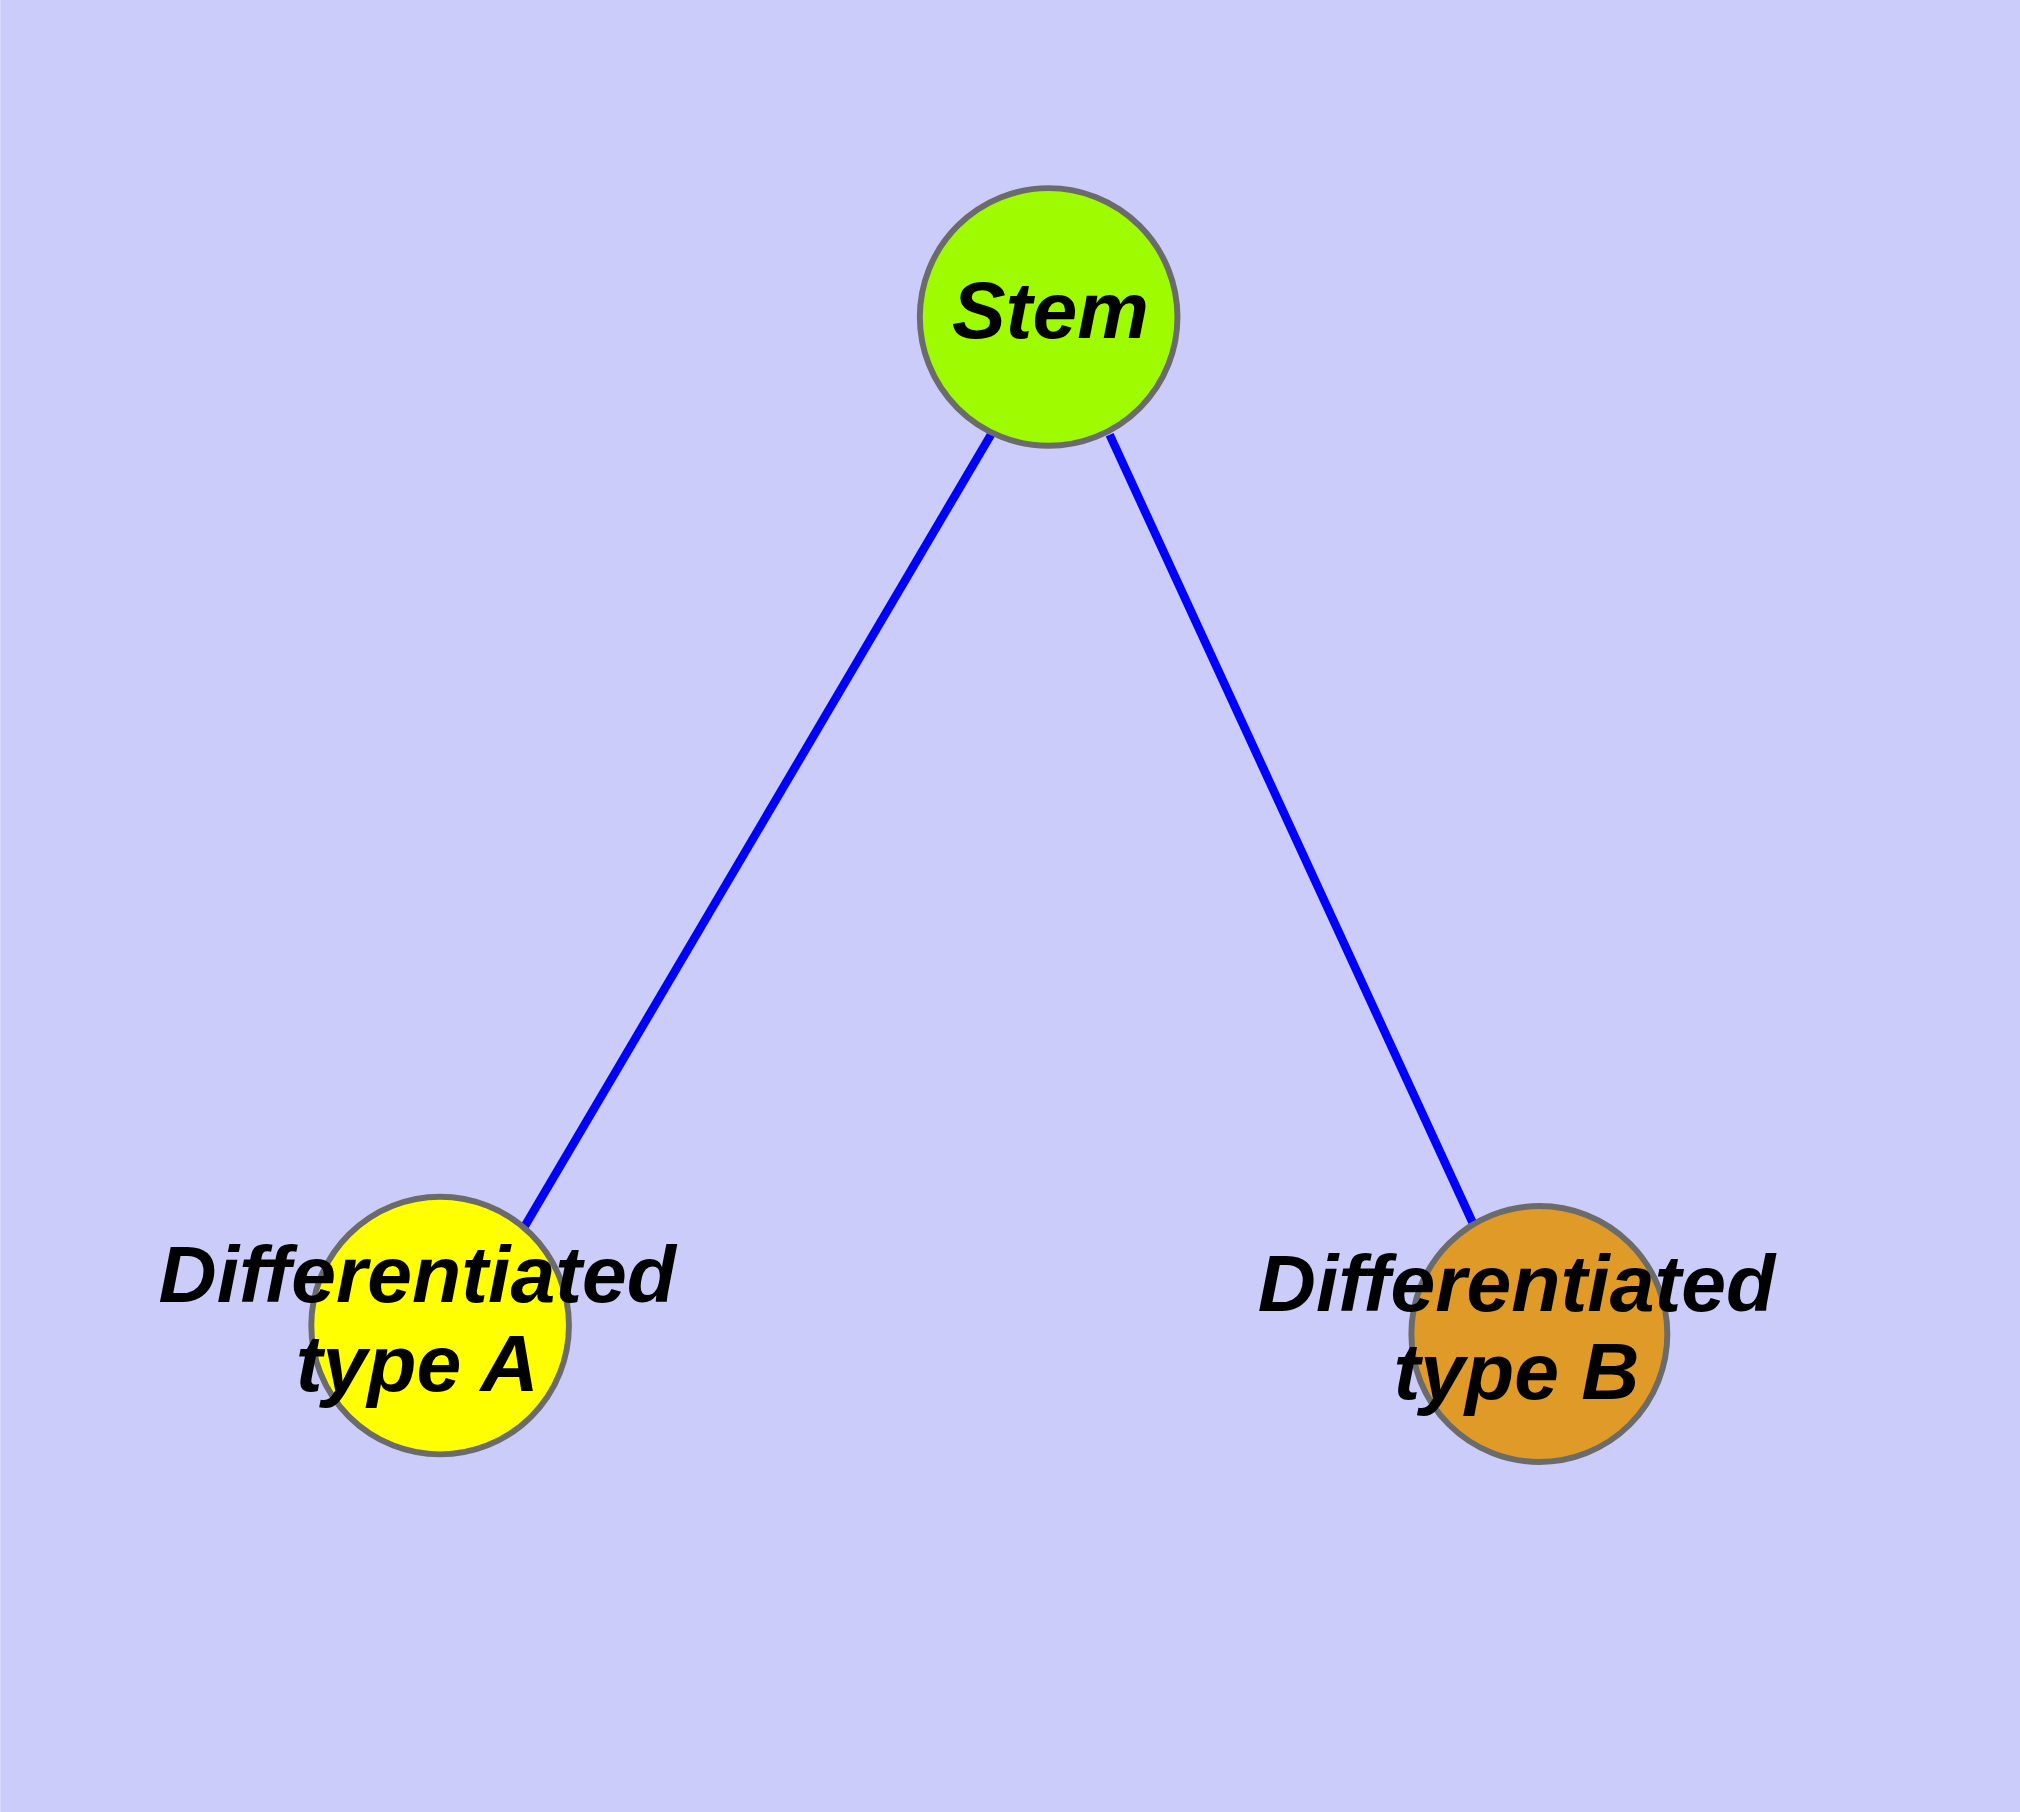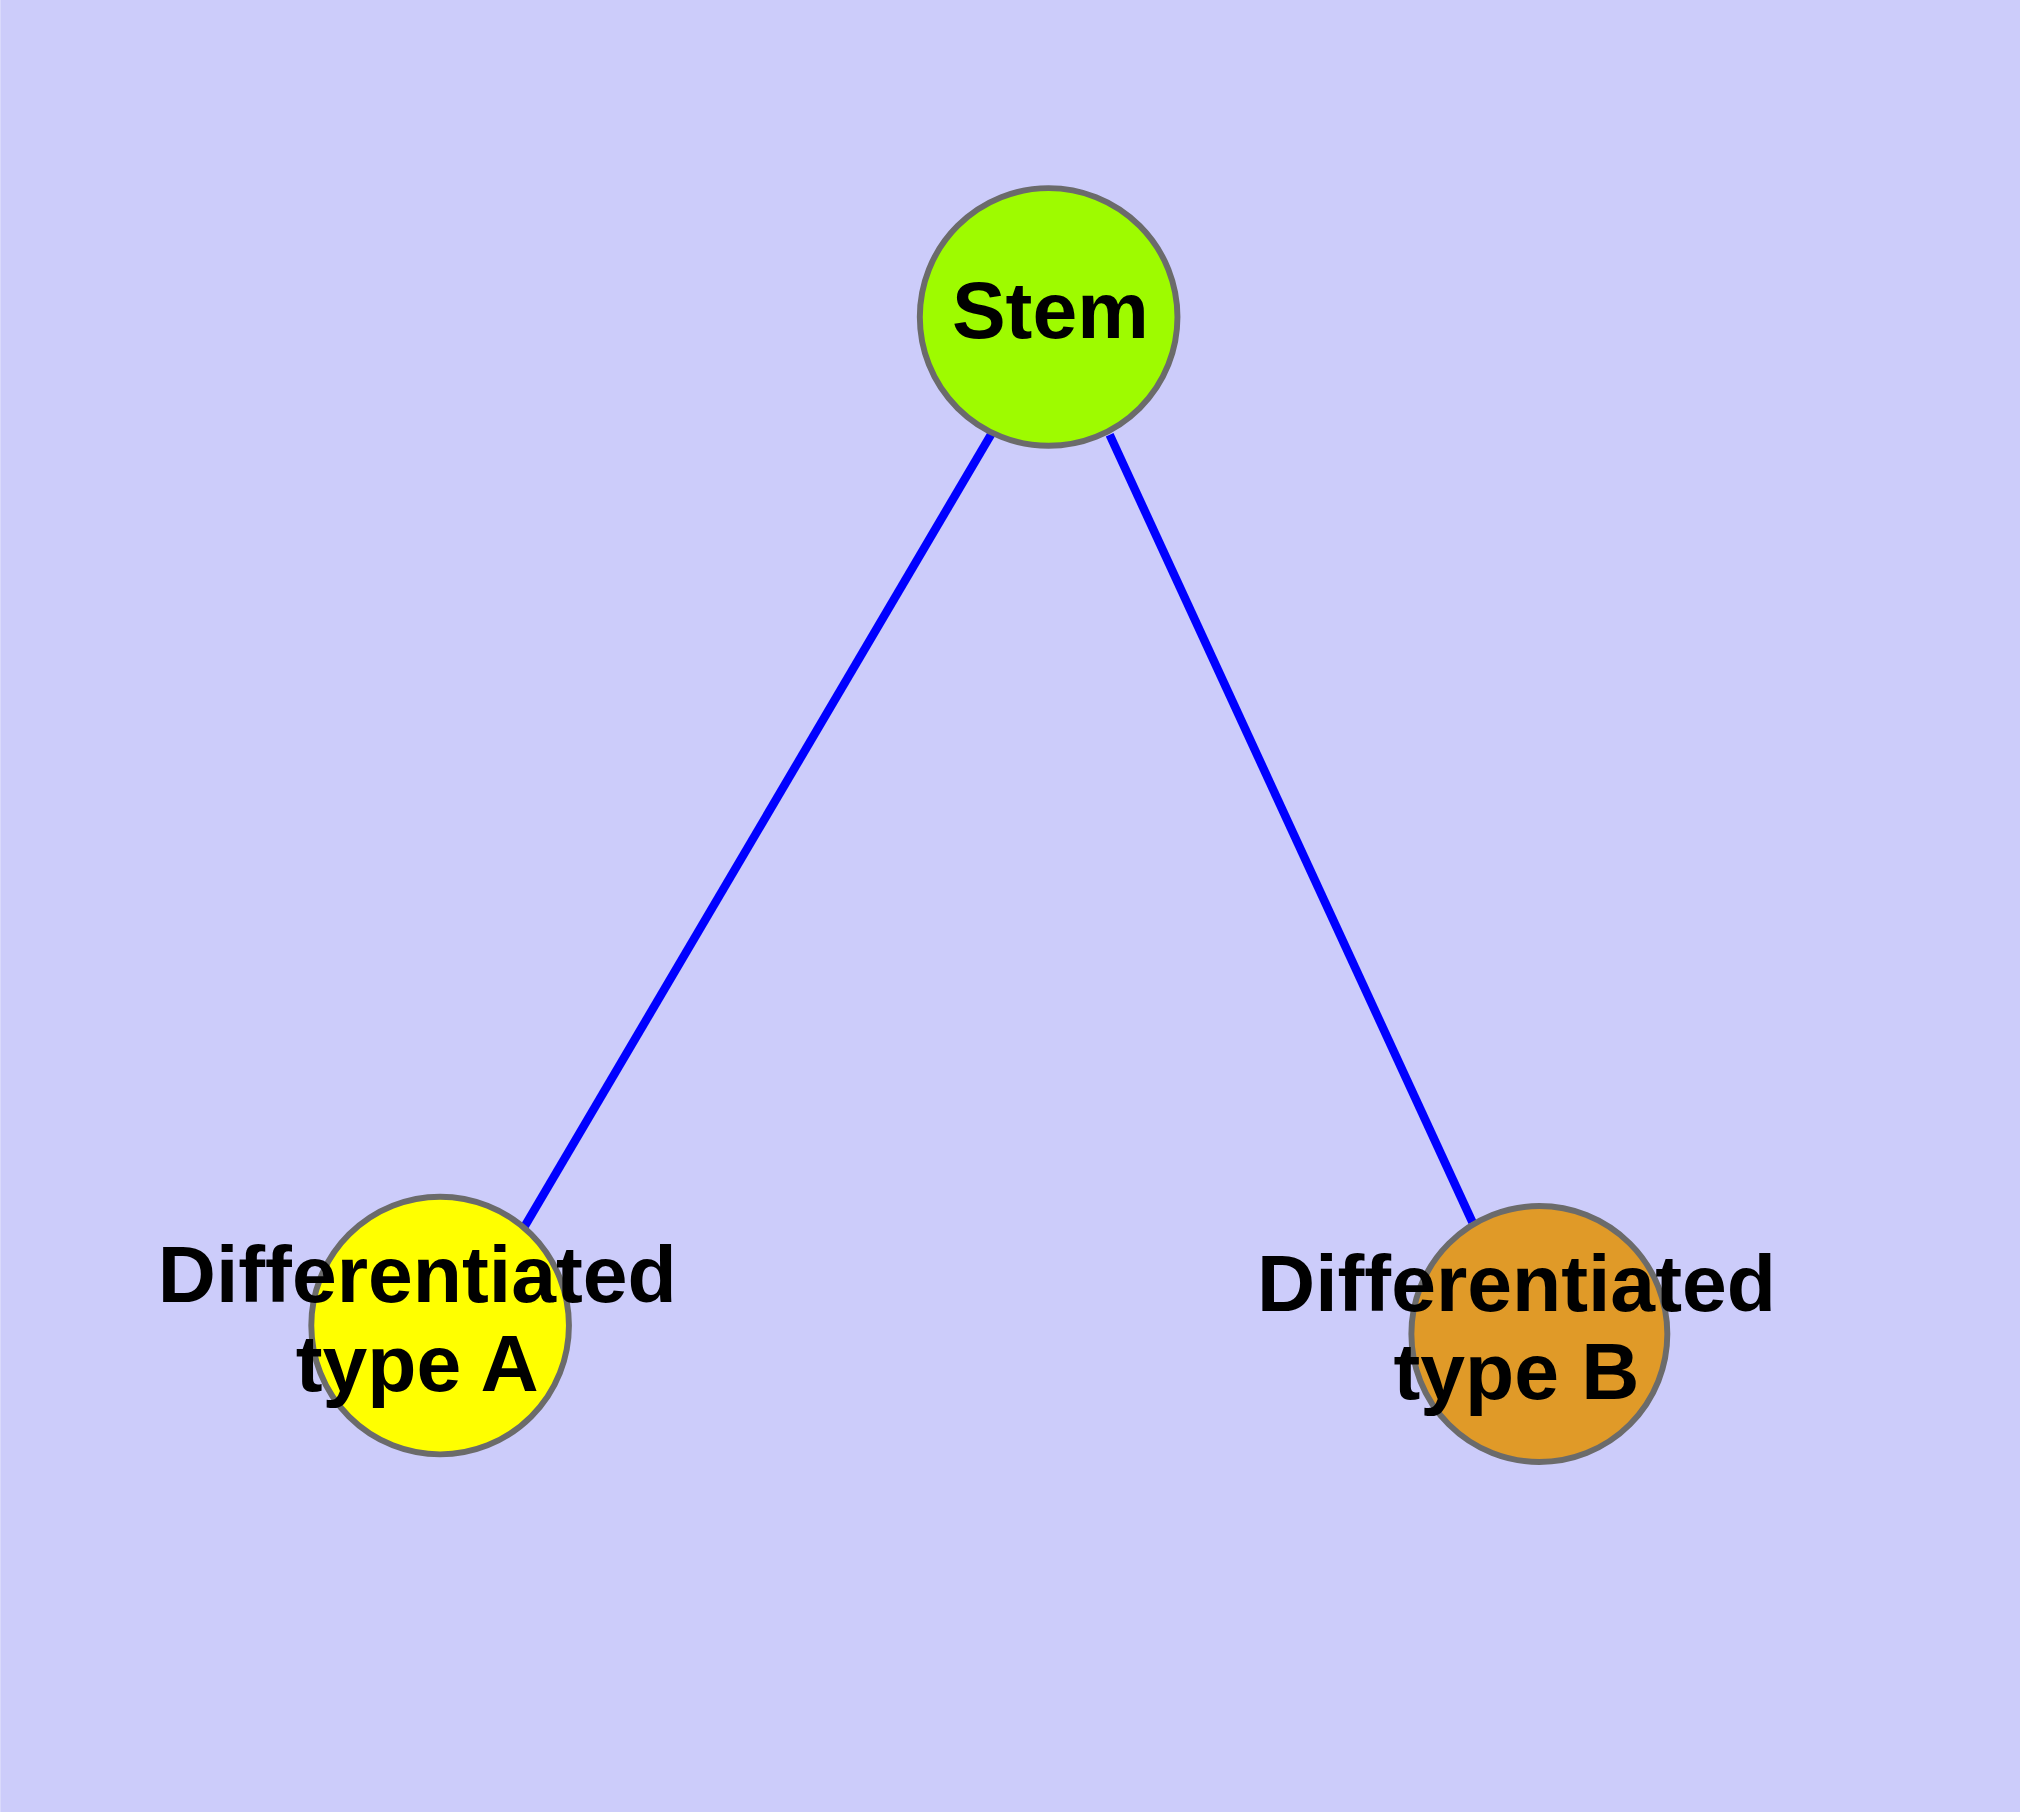--- a/index.html
+++ b/index.html
@@ -7,20 +7,21 @@
     margin: 0;
     padding: 0;
     background: #ffffff;
   }
   #canvas {
     position: relative;
     width: 2021px;
     height: 1812px;
     overflow: hidden;
     font-family: "Liberation Sans", "DejaVu Sans", sans-serif;
+    font-style: italic;
   }
   #graph-svg {
     position: absolute;
     top: 0;
     left: 0;
     width: 2021px;
     height: 1812px;
     display: block;
   }
   .node-label {

